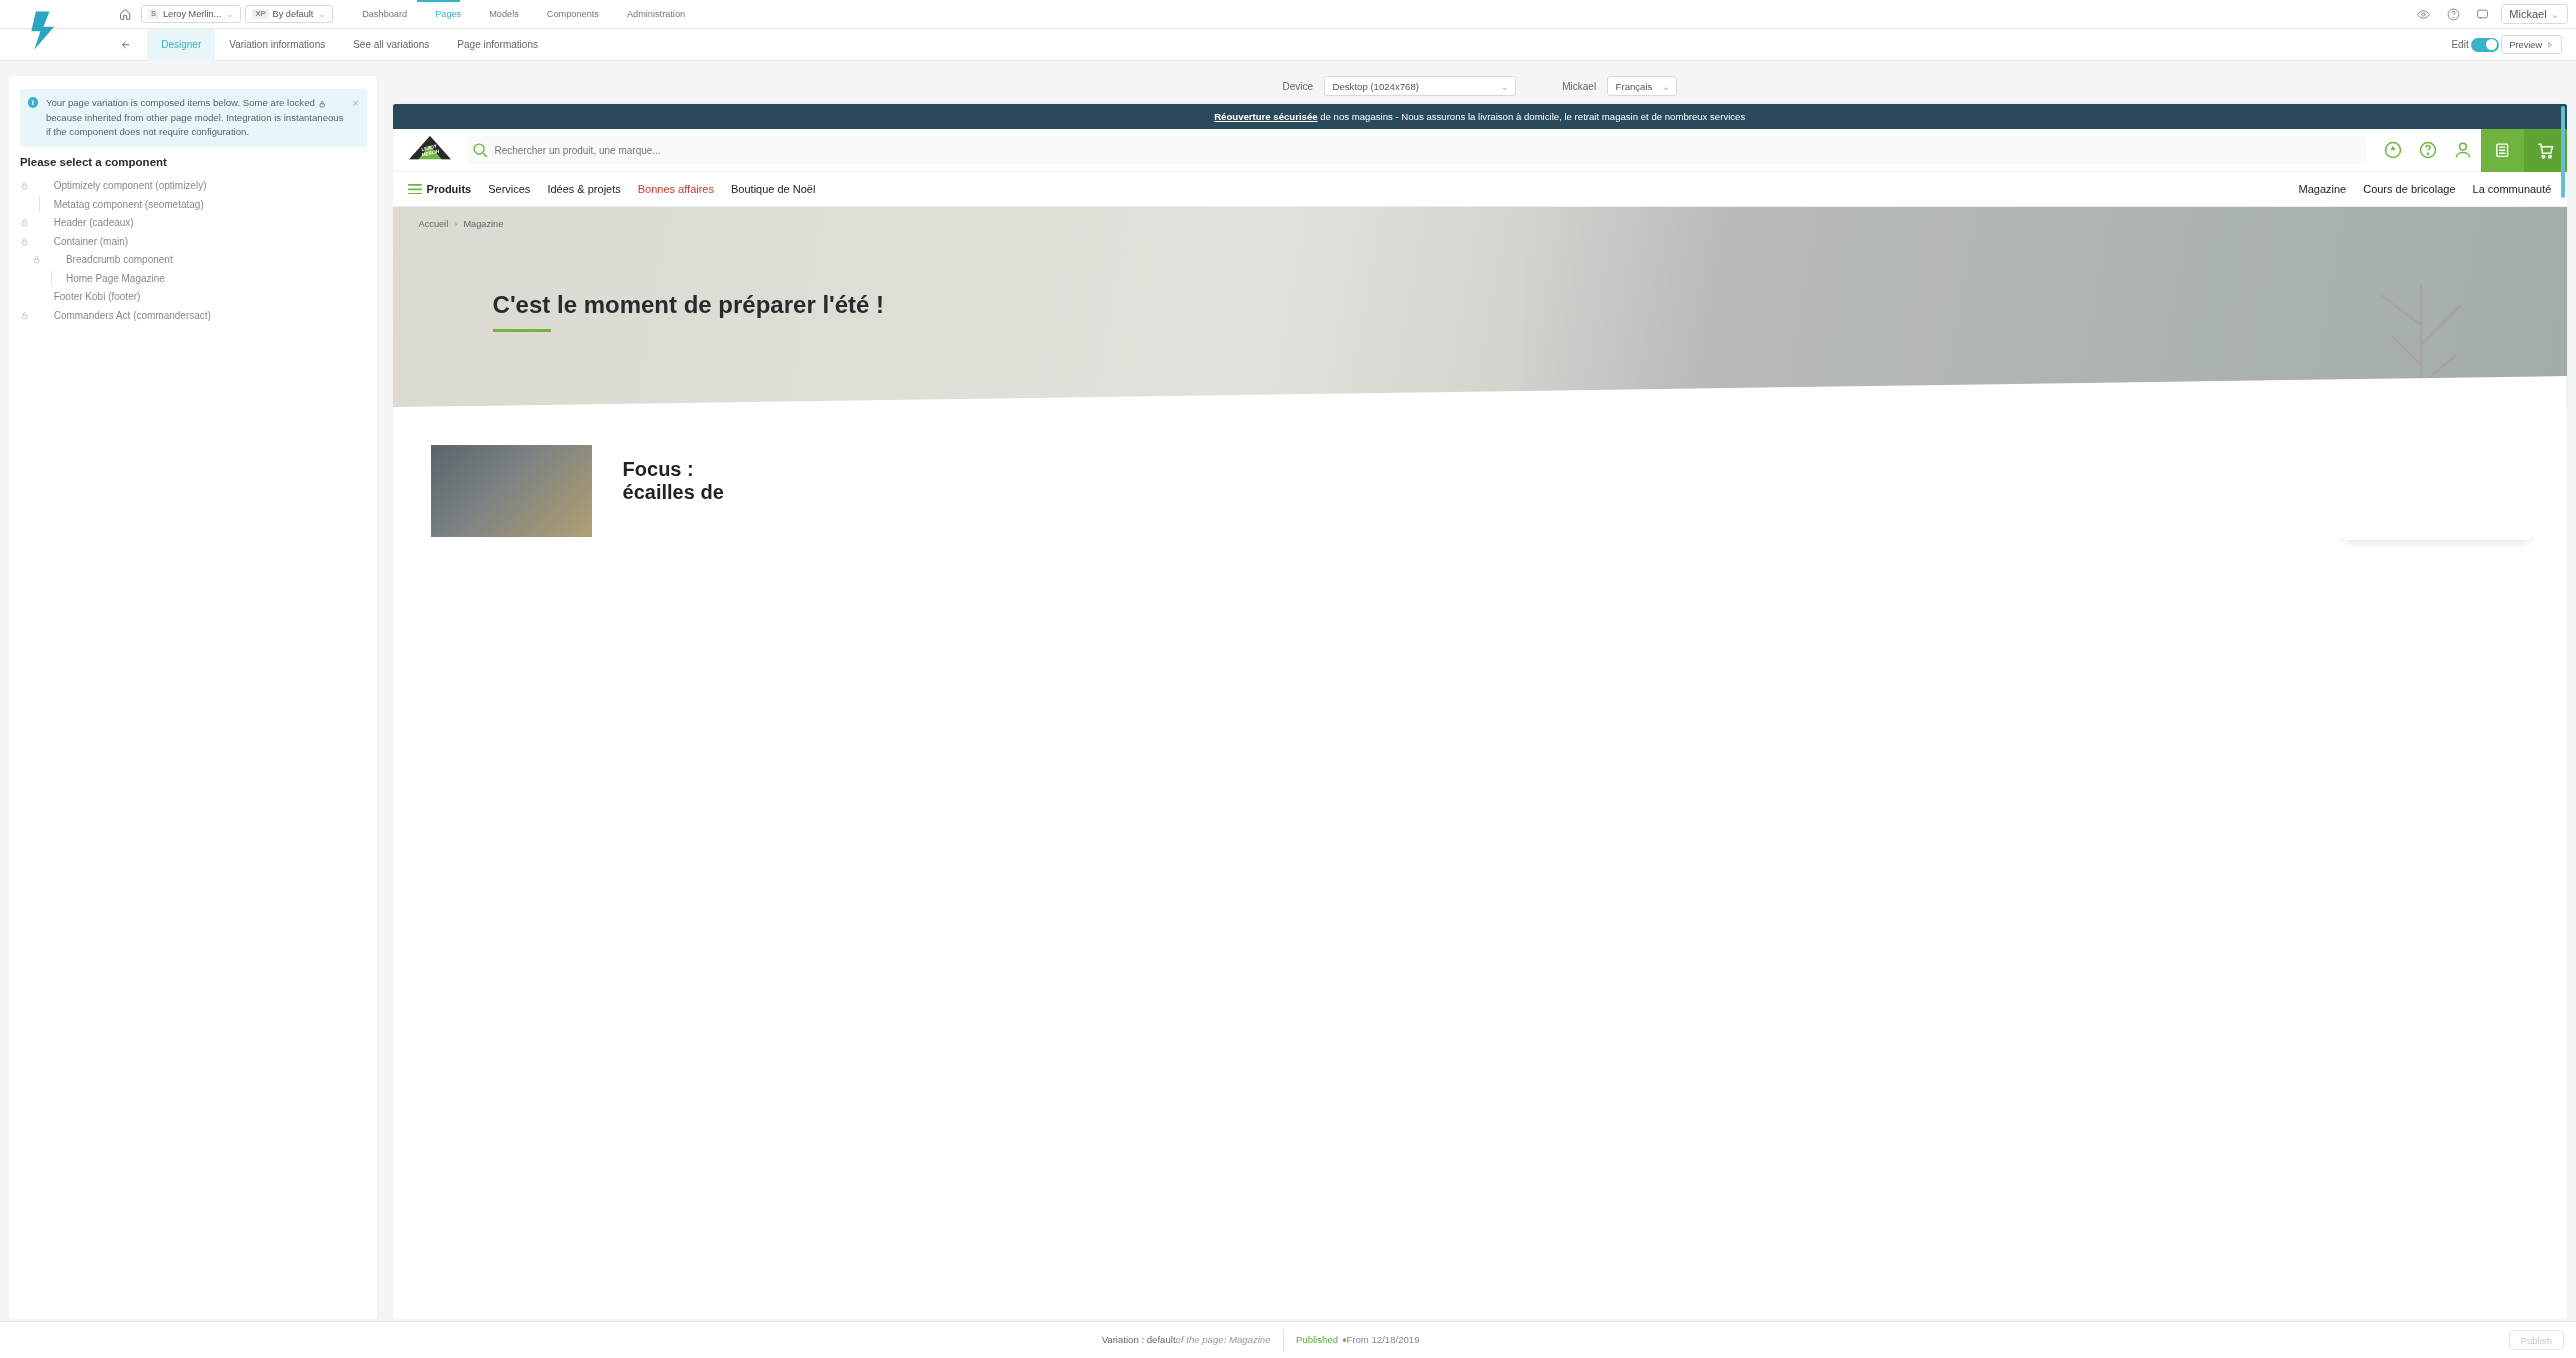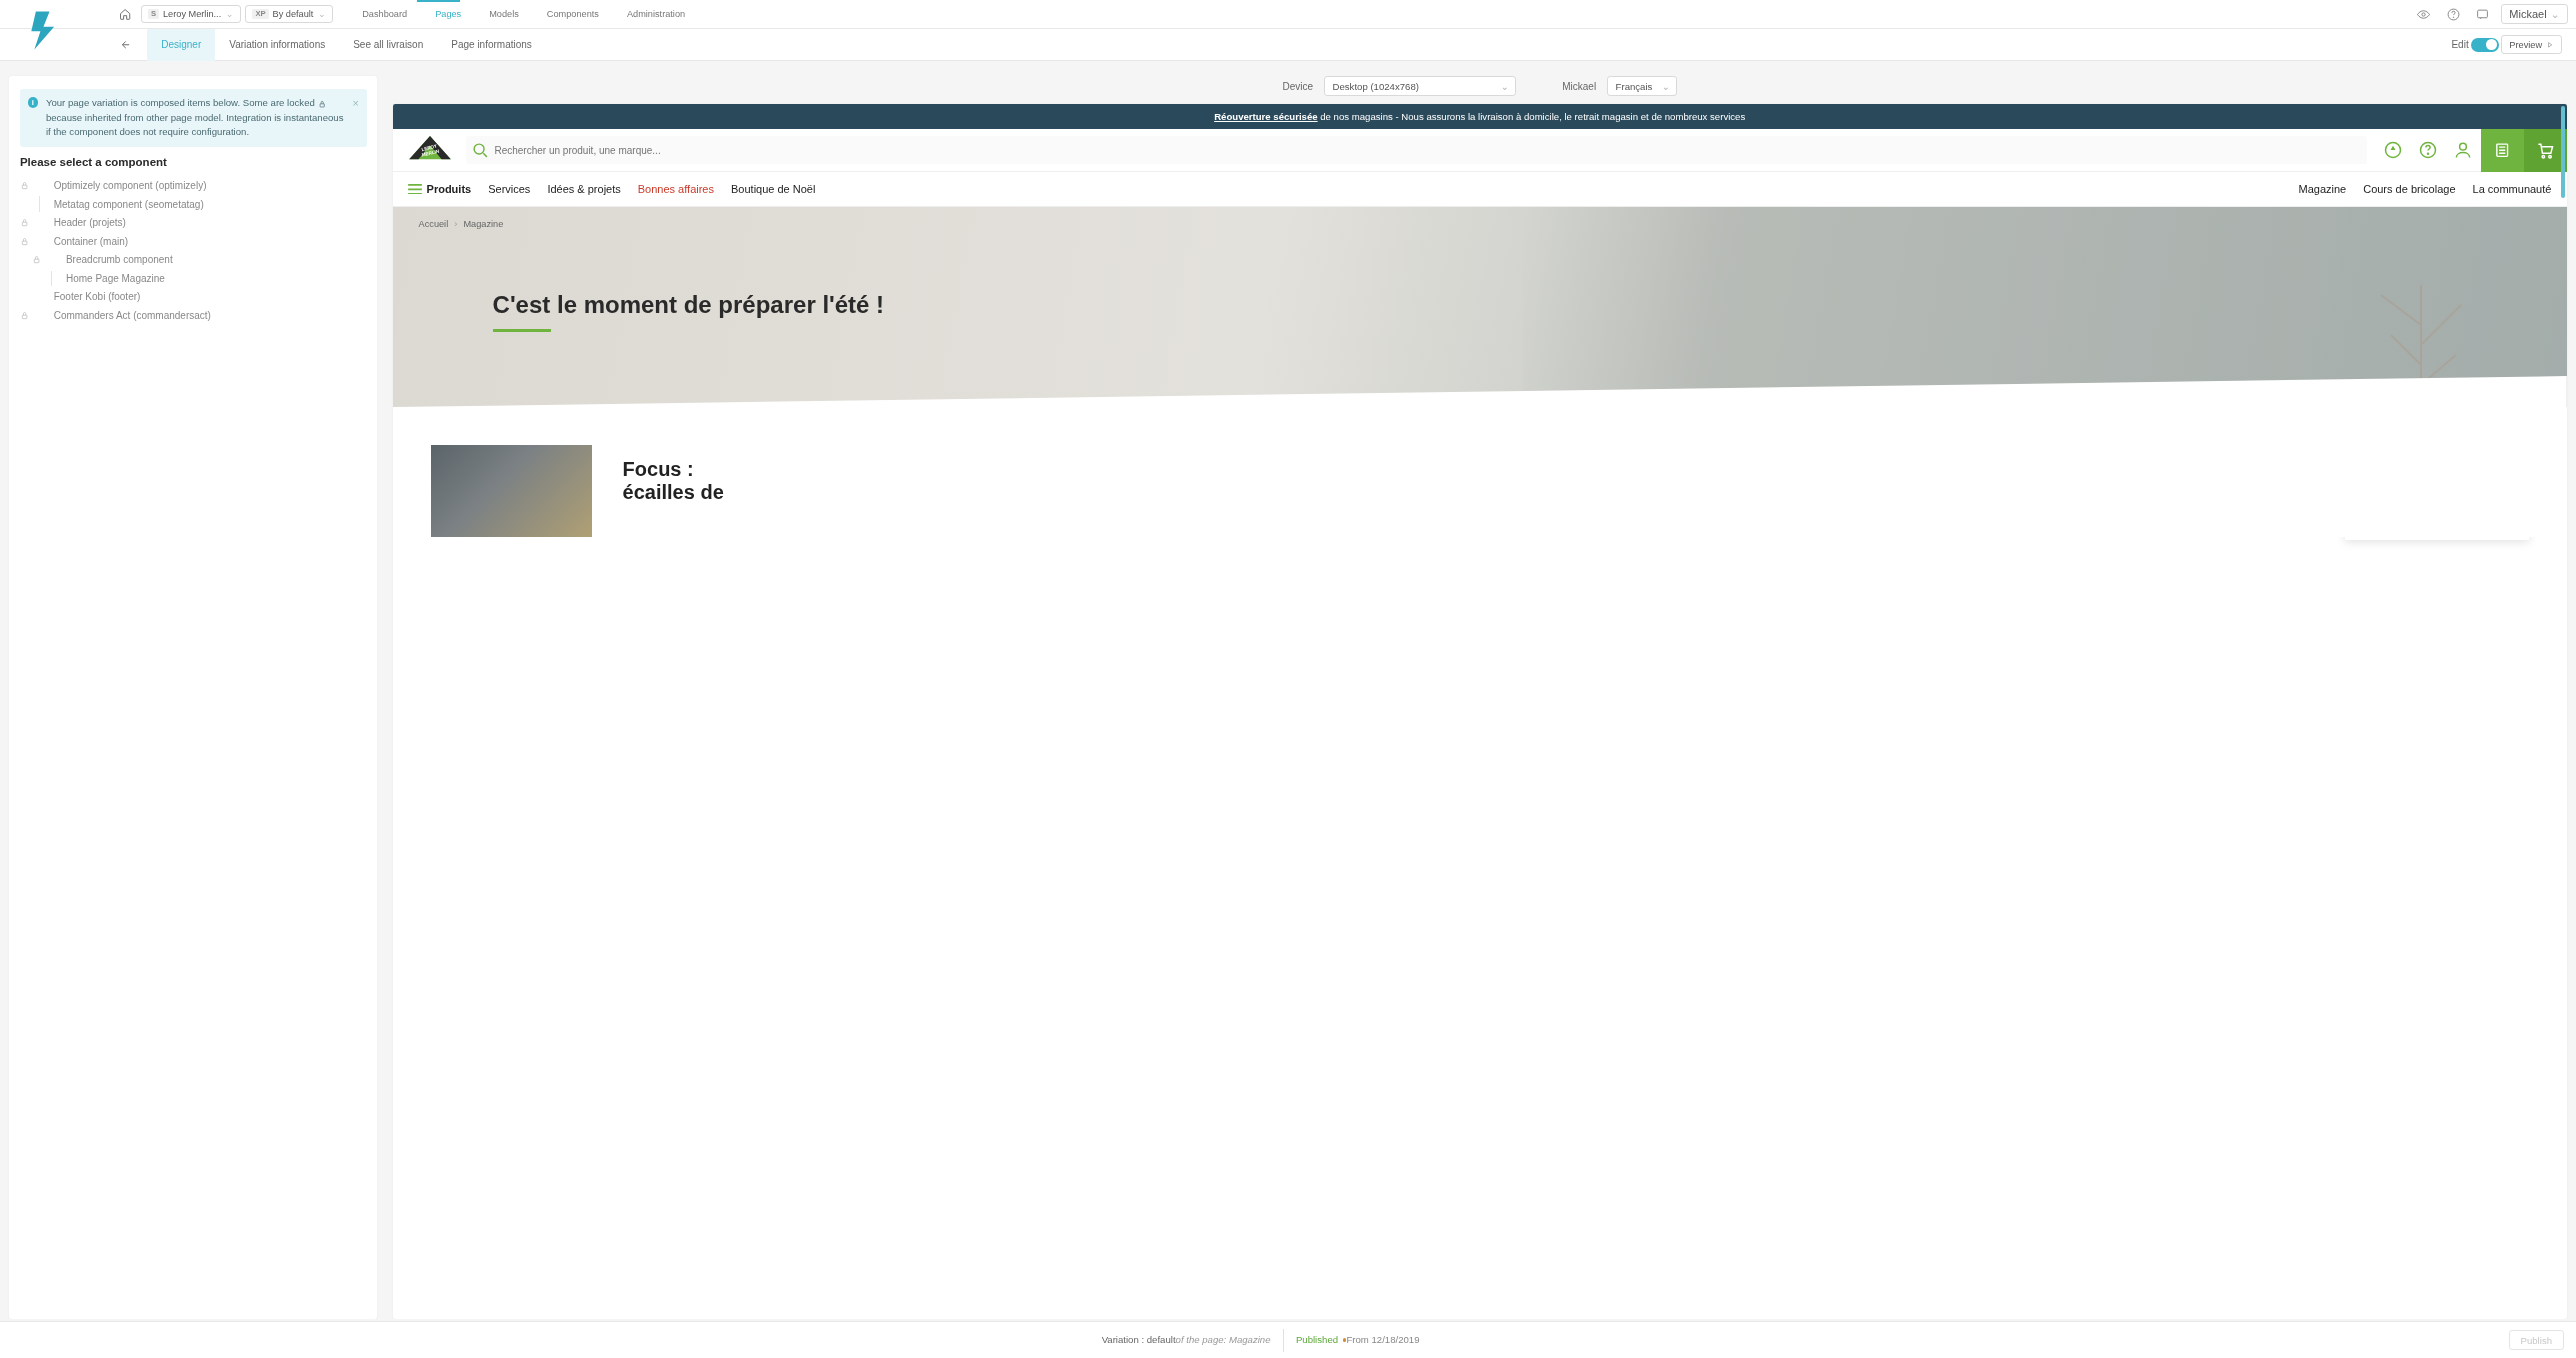--- a/index.html
+++ b/index.html
@@ -157,21 +157,21 @@
 </div>
 
 <div class="secondbar">
   <div class="icon-btn" style="margin-right:10.7px">
     <svg width="11.5" height="11.5" viewBox="0 0 24 24" fill="none" stroke="#666" stroke-width="2">
         <path d="M19 12H5m7-7l-7 7 7 7"></path>
       </svg>
   </div>
   <div class="tab active">Designer</div>
   <div class="tab">Variation informations</div>
-  <div class="tab">See all livraison</div>
+  <div class="tab">See all variations</div>
   <div class="tab">Page informations</div>
   <div class="right">
     <span style="color:#666">Edit</span>
     <div class="toggle"></div>
     <div class="btn-outline">
       <span>Preview</span>
       <svg width="7.7" height="7.7" viewBox="0 0 24 24" fill="none" stroke="#888" stroke-width="2">
           <path d="M8 5l10 7-10 7V5z"></path>
         </svg>
     </div>
@@ -206,21 +206,21 @@
         <span>Metatag component (seometatag)</span>
       </li>
       <li>
         <span class="lock">
             <svg width="9.2" height="9.2" viewBox="0 0 24 24" fill="none" stroke="#888" stroke-width="2">
               <rect x="6" y="11" width="12" height="9" rx="1"></rect>
               <path d="M9 11V7a3 3 0 116 0v4"></path>
             </svg>
           </span>
         <span class="gap nobar"></span>
-        <span>Header (projets)</span>
+        <span>Header (cadeaux)</span>
       </li>
       <li>
         <span class="lock">
             <svg width="9.2" height="9.2" viewBox="0 0 24 24" fill="none" stroke="#888" stroke-width="2">
               <rect x="6" y="11" width="12" height="9" rx="1"></rect>
               <path d="M9 11V7a3 3 0 116 0v4"></path>
             </svg>
           </span>
         <span class="gap nobar"></span>
         <span>Container (main)</span>

